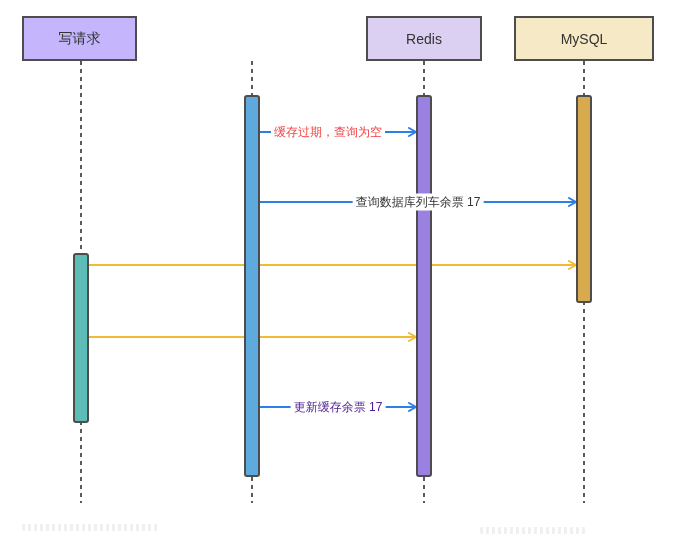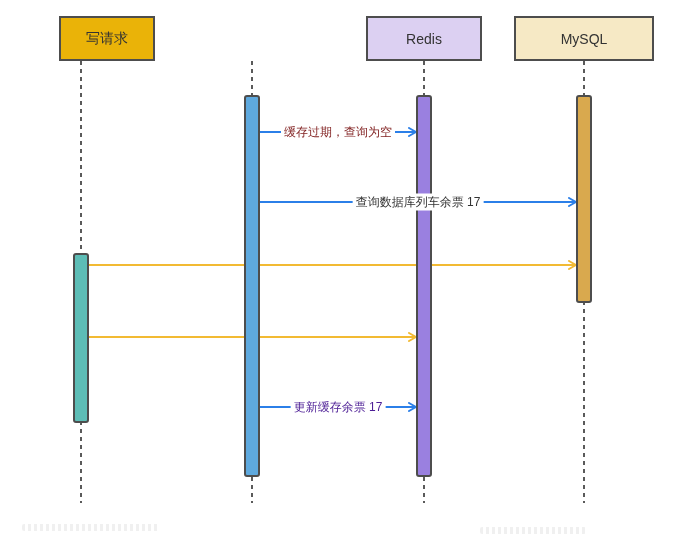--- a/index.html
+++ b/index.html
@@ -67,34 +67,34 @@
       <line x1="252" y1="61" x2="252" y2="503" stroke="#5a5a5a" stroke-width="2" stroke-dasharray="4 4"></line>
       <line x1="424" y1="61" x2="424" y2="503" stroke="#5a5a5a" stroke-width="2" stroke-dasharray="4 4"></line>
       <line x1="584" y1="61" x2="584" y2="503" stroke="#5a5a5a" stroke-width="2" stroke-dasharray="4 4"></line>
       <line x1="260" y1="132" x2="416" y2="132" stroke="#2b7fe8" stroke-width="2" marker-end="url(#arr0)"></line>
       <line x1="260" y1="202" x2="576" y2="202" stroke="#2b7fe8" stroke-width="2" marker-end="url(#arr0)"></line>
       <line x1="89" y1="265" x2="576" y2="265" stroke="#f2ba33" stroke-width="2" marker-end="url(#arr1)"></line>
       <line x1="89" y1="337" x2="416" y2="337" stroke="#f2ba33" stroke-width="2" marker-end="url(#arr1)"></line>
       <line x1="260" y1="407" x2="416" y2="407" stroke="#2b7fe8" stroke-width="2" marker-end="url(#arr0)"></line>
     </svg>
 
-  <div class="actor" style="left: 22px; top: 16px; width: 96px; height: 45px; background: #eab308; border-color: rgb(77, 77, 77); margin-left: 37px;">
+  <div class="actor" style="left: 22px; top: 16px; width: 115px; height: 45px; background: #c4b5fd; border-color: rgb(77, 77, 77);">
     <span>写请求</span>
   </div>
   <div class="actor" style="left: 514px; top: 16px; width: 140px; height: 45px; background: rgb(246, 233, 197); border-color: rgb(77, 77, 77);">
     <span>MySQL</span>
   </div>
   <div class="actor" style="left: 366px; top: 16px; width: 116px; height: 45px; background: rgb(220, 208, 242); border-color: rgb(77, 77, 77);">
     <span>Redis</span>
   </div>
 
   <div class="activation" style="left: 73px; top: 253px; height: 170px; width: 16px; background: rgb(93, 189, 182); border-color: rgb(77, 77, 77);"></div>
   <div class="activation" style="left: 244px; top: 95px; height: 382px; width: 16px; background: rgb(94, 169, 222); border-color: rgb(77, 77, 77);"></div>
   <div class="activation" style="left: 416px; top: 95px; height: 382px; width: 16px; background: rgb(154, 128, 224); border-color: rgb(77, 77, 77);"></div>
   <div class="activation" style="left: 576px; top: 95px; height: 208px; width: 16px; background: rgb(217, 169, 78); border-color: rgb(77, 77, 77);"></div>
 
-  <div class="msg-label" style="left: 338px; top: 132px; color: #7f1d1d;">缓存过期，查询为空</div>
+  <div class="msg-label" style="left: 328px; top: 132px; color: #ef4444;">缓存过期，查询为空</div>
   <div class="msg-label" style="left: 418px; top: 202px; color: rgb(51, 51, 51);">查询数据库列车余票 17</div>
   <div class="msg-label" style="left: 338px; top: 407px; color: #4c1d95;">更新缓存余票 17</div>
 
   <div class="watermark" id="wm1"></div>
   <div class="watermark" id="wm2"></div>
 </div>
 
 </body></html>

